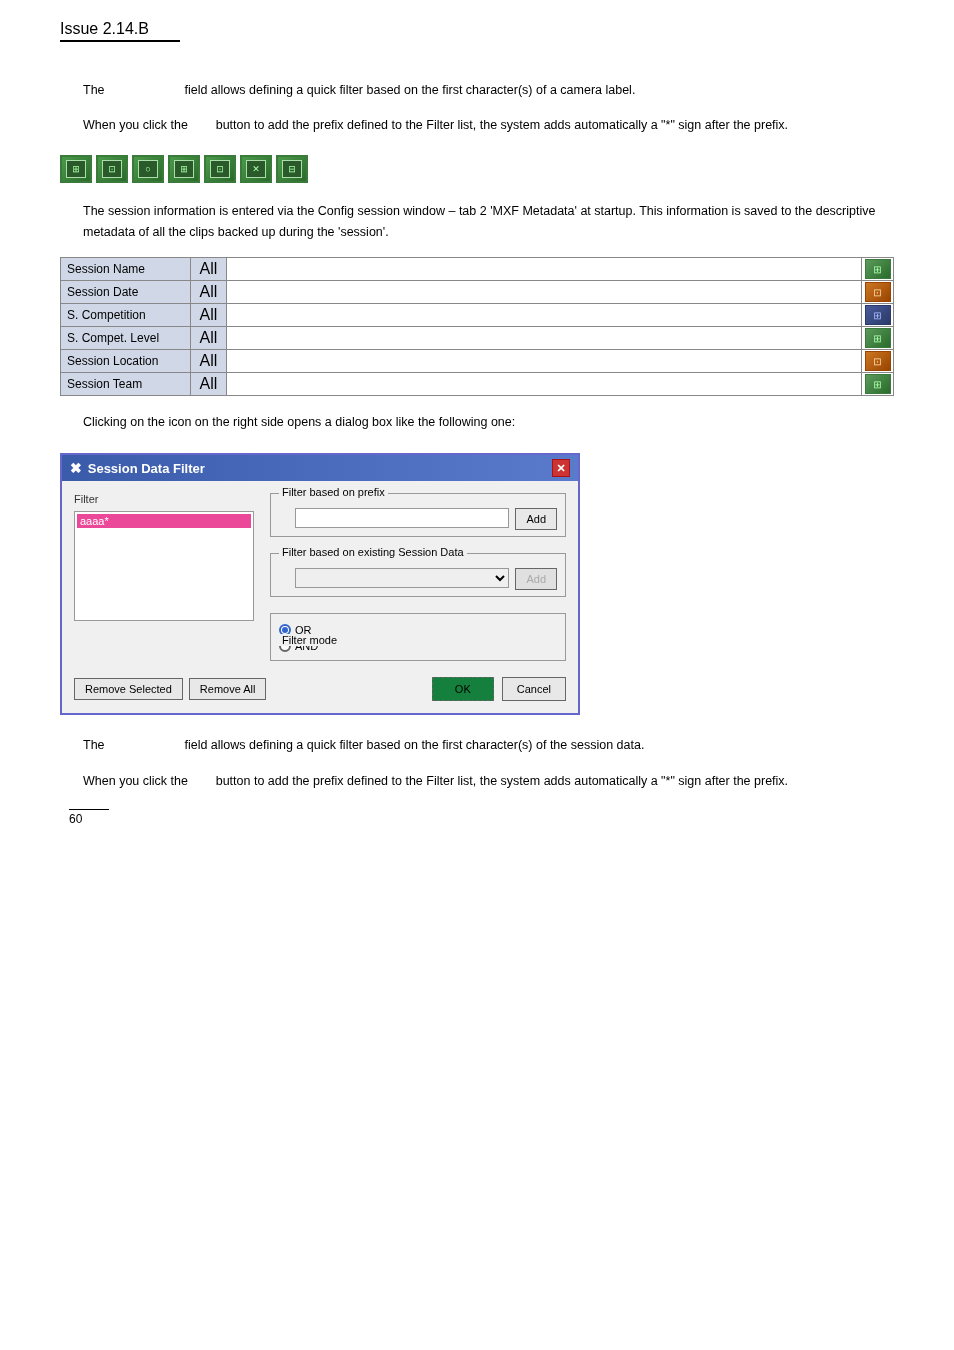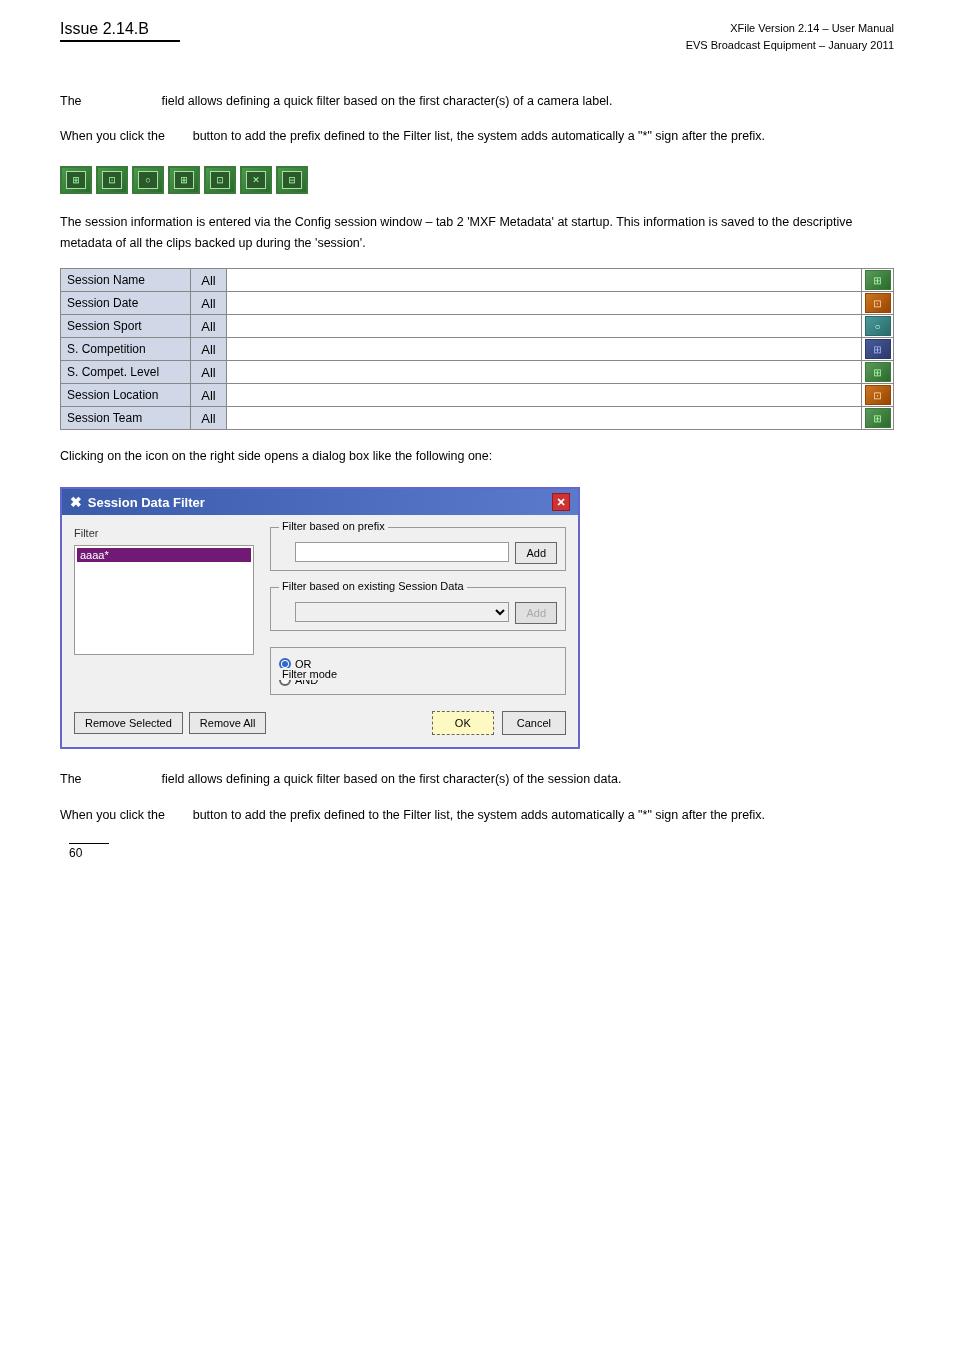--- a/index.html
+++ b/index.html
@@ -35,20 +35,21 @@
       text-align: right;
       line-height: 1.5;
     }
     .content {
       margin-top: 20px;
     }
     .paragraph {
       margin-bottom: 14px;
       line-height: 1.7;
       font-size: 12.5px;
+      margin-left: 23px;
     }
     .icons-row {
       display: flex;
       gap: 4px;
       margin: 18px 0 18px 0;
     }
     .icon-box {
       width: 32px;
       height: 28px;
       border: 2px solid #3a7a3a;
@@ -85,21 +86,21 @@
     .session-table .label-cell {
       background: #d0d8e8;
       width: 130px;
       color: #000;
       font-size: 12px;
     }
     .session-table .all-cell {
       background: #d0d8e8;
       width: 36px;
       color: #000;
-      font-size: 13px;
+      font-size: 16px;
       text-align: center;
     }
     .session-table .bar-cell {
       background: #fff;
       flex: 1;
     }
     .session-table .icon-cell {
       width: 32px;
       padding: 1px;
       text-align: center;
@@ -274,62 +275,58 @@
       border-radius: 8px;
     }
     .dialog-buttons-right {
       display: flex;
       gap: 8px;
     }
     .btn-ok {
       padding: 2px 22px;
       font-size: 11px;
       border: 1px dashed #666;
-      background: #fef9c3;
+      background: #15803d;
       cursor: pointer;
       height: 24px;
     }
     .btn-cancel {
       padding: 3px 14px;
       font-size: 11px;
       border: 1px solid #666;
       background: #e8e8e8;
       cursor: pointer;
       height: 24px;
     }
     .listbox-item {
       padding: 1px 3px;
       font-size: 11px;
       color: #333;
     }
     .listbox-item.selected {
-      background: #701a75;
+      background: #ec4899;
       color: #fff;
     }
     .page-number {
       position: absolute;
       bottom: 20px;
       left: 69px;
       font-size: 12px;
       border-top: 1px solid #000;
       padding-top: 2px;
       width: 40px;
     }
   </style>
 </head>
 <body>
 
 <div class="page">
 
   <div class="header">
     <div class="header-left">Issue 2.14.B</div>
-    <div class="header-right">
-      <div>XFile Version 2.14 – User Manual</div>
-      <div>EVS Broadcast Equipment – January 2011</div>
-    </div>
   </div>
 
   <div class="content">
 
     <div class="paragraph">
       <span>The</span>
       &nbsp;&nbsp;&nbsp;&nbsp;&nbsp;&nbsp;&nbsp;&nbsp;&nbsp;&nbsp;&nbsp;&nbsp;&nbsp;&nbsp;&nbsp;&nbsp;&nbsp;&nbsp;&nbsp;&nbsp;&nbsp;
       <span>field allows defining a quick filter based on the first character(s) of a camera label.</span>
     </div>
 
@@ -376,28 +373,20 @@
       <td class="icon-cell">
         <span style="display:inline-flex;align-items:center;justify-content:center;width:26px;height:20px;background:linear-gradient(135deg,#5a9a5a,#2a6a2a);border:1px solid #3a7a3a;color:#aaffaa;font-size:10px;cursor:pointer;">⊞</span>
       </td>
     </tr>
           <tr>
       <td class="label-cell">Session Date</td>
       <td class="all-cell">All</td>
       <td class="bar-cell"></td>
       <td class="icon-cell">
         <span style="display:inline-flex;align-items:center;justify-content:center;width:26px;height:20px;background:linear-gradient(135deg,#cc7722,#994400);border:1px solid #994400;color:#ffddaa;font-size:10px;cursor:pointer;">⊡</span>
-      </td>
-    </tr>
-          <tr>
-      <td class="label-cell">Session Sport</td>
-      <td class="all-cell">All</td>
-      <td class="bar-cell"></td>
-      <td class="icon-cell">
-        <span style="display:inline-flex;align-items:center;justify-content:center;width:26px;height:20px;background:linear-gradient(135deg,#4a9a9a,#2a6a6a);border:1px solid #2a6a6a;color:#aaffff;font-size:10px;cursor:pointer;">○</span>
       </td>
     </tr>
           <tr>
       <td class="label-cell">S. Competition</td>
       <td class="all-cell">All</td>
       <td class="bar-cell"></td>
       <td class="icon-cell">
         <span style="display:inline-flex;align-items:center;justify-content:center;width:26px;height:20px;background:linear-gradient(135deg,#4a5a9a,#2a3a6a);border:1px solid #2a3a6a;color:#aabbff;font-size:10px;cursor:pointer;">⊞</span>
       </td>
     </tr>

